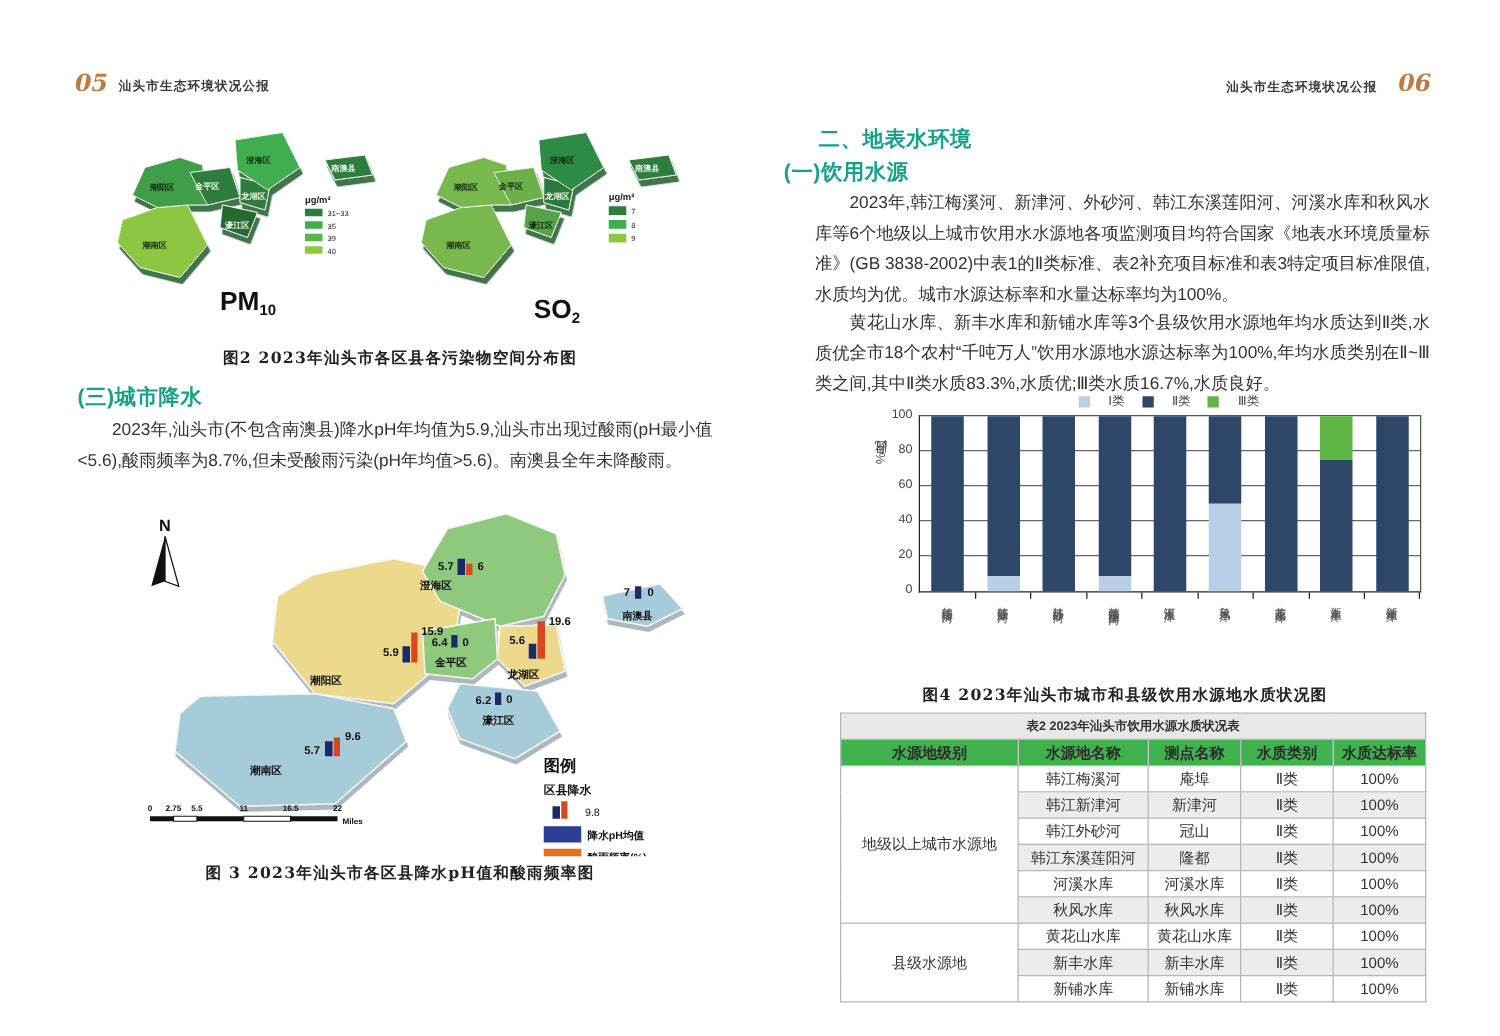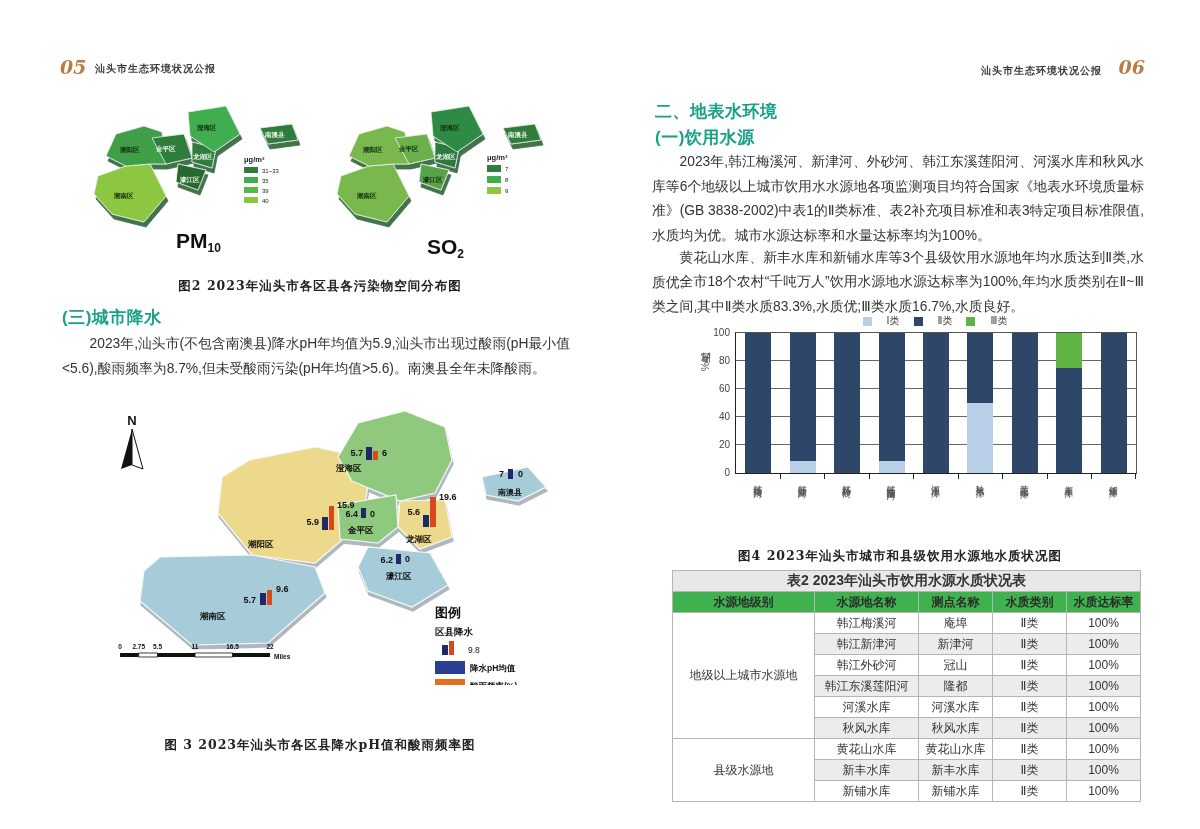--- a/index.html
+++ b/index.html
@@ -34,21 +34,21 @@
   .y-tick{position:absolute;right:0;transform:translateY(50%);font-size:10px;color:#444;}
   #chart-xlabels{position:absolute;display:flex;}
   .x-label{flex:1;display:flex;justify-content:center;}
   .x-label span{writing-mode:vertical-rl;text-orientation:upright;font-size:9px;color:#555;
                 letter-spacing:1px;line-height:1;}
   .ylab{writing-mode:vertical-rl;transform:rotate(180deg);font-size:10.5px;color:#555;}
   
   table.wq{border-collapse:collapse;table-layout:fixed;font-size:12px;color:#333;}
   table.wq td,table.wq th{border:1px solid #b5b5b5;text-align:center;padding:0;height:20px;
                           overflow:hidden;white-space:nowrap;}
-  .tbl-title{background:#e8e8e8;font-weight:bold;font-size:14px;height:22px;}
+  .tbl-title{background:#e8e8e8;font-weight:bold;font-size:10px;height:22px;}
   .tbl-head th{background:#3fb14e;color:#2b2b2b;font-weight:bold;height:22px;}
   #table-body tr:nth-child(even) td{background:#ececec;}
   #table-body td.level-cell{background:#fff !important;text-align:center;}
   
   svg text{font-family:"Liberation Sans","DejaVu Sans",sans-serif;}
 </style>
 </head>
 <body>
 
 <div class="canvas">
@@ -217,29 +217,29 @@
       <text x="150" y="6" text-anchor="middle">22</text>
       <rect x="0" y="10" width="18.75" height="4" fill="#111"></rect>
       <rect x="18.75" y="10" width="18.75" height="4" fill="#fff" stroke="#111" stroke-width="0.8"></rect>
       <rect x="37.5" y="10" width="37.5" height="4" fill="#111"></rect>
       <rect x="75" y="10" width="37.5" height="4" fill="#fff" stroke="#111" stroke-width="0.8"></rect>
       <rect x="112.5" y="10" width="37.5" height="4" fill="#111"></rect>
       <text x="154" y="16" text-anchor="start">Miles</text>
     </g>
   </svg>
 
-  <div class="abs caption" style="left:55px;top:690px;width:530px;margin-top:47px;">图 3  2023年汕头市各区县降水pH值和酸雨频率图</div>
+  <div class="abs caption" style="left:55px;top:690px;width:530px;">图 3  2023年汕头市各区县降水pH值和酸雨频率图</div>
 
   <div class="abs" style="left:655px;top:56px;width:490px;text-align:right;">
     <span class="hdr-title">汕头市生态环境状况公报</span>
     <span class="pgnum" style="margin-left:12px;">06</span>
   </div>
 
   <div class="abs teal-h" style="left:655px;top:100px;">二、地表水环境</div>
-  <div class="abs teal-h" style="left:655px;top:126px;">(一)饮用水源</div>
+  <div class="abs teal-h" style="left:627px;top:126px;">(一)饮用水源</div>
 
   <div class="abs para" style="left:652px;top:150px;width:492px;">2023年,韩江梅溪河、新津河、外砂河、韩江东溪莲阳河、河溪水库和秋风水库等6个地级以上城市饮用水水源地各项监测项目均符合国家《地表水环境质量标准》(GB 3838-2002)中表1的Ⅱ类标准、表2补充项目标准和表3特定项目标准限值,水质均为优。城市水源达标率和水量达标率均为100%。</div>
   <div class="abs para" style="left:652px;top:246px;width:492px;">黄花山水库、新丰水库和新铺水库等3个县级饮用水源地年均水质达到Ⅱ类,水质优。</div>
   <div class="abs para" style="left:652px;top:270px;width:492px;">全市18个农村“千吨万人”饮用水源地水源达标率为100%,年均水质类别在Ⅱ~Ⅲ类之间,其中Ⅱ类水质83.3%,水质优;Ⅲ类水质16.7%,水质良好。</div>
 
   <div id="chart-legend" class="abs" style="left:735px;top:314px;width:400px;">
       <span class="lg-item">
         <span class="lg-sw" style="background: rgb(185, 207, 232);"></span>
         <span>Ⅰ类</span>
       </span>

